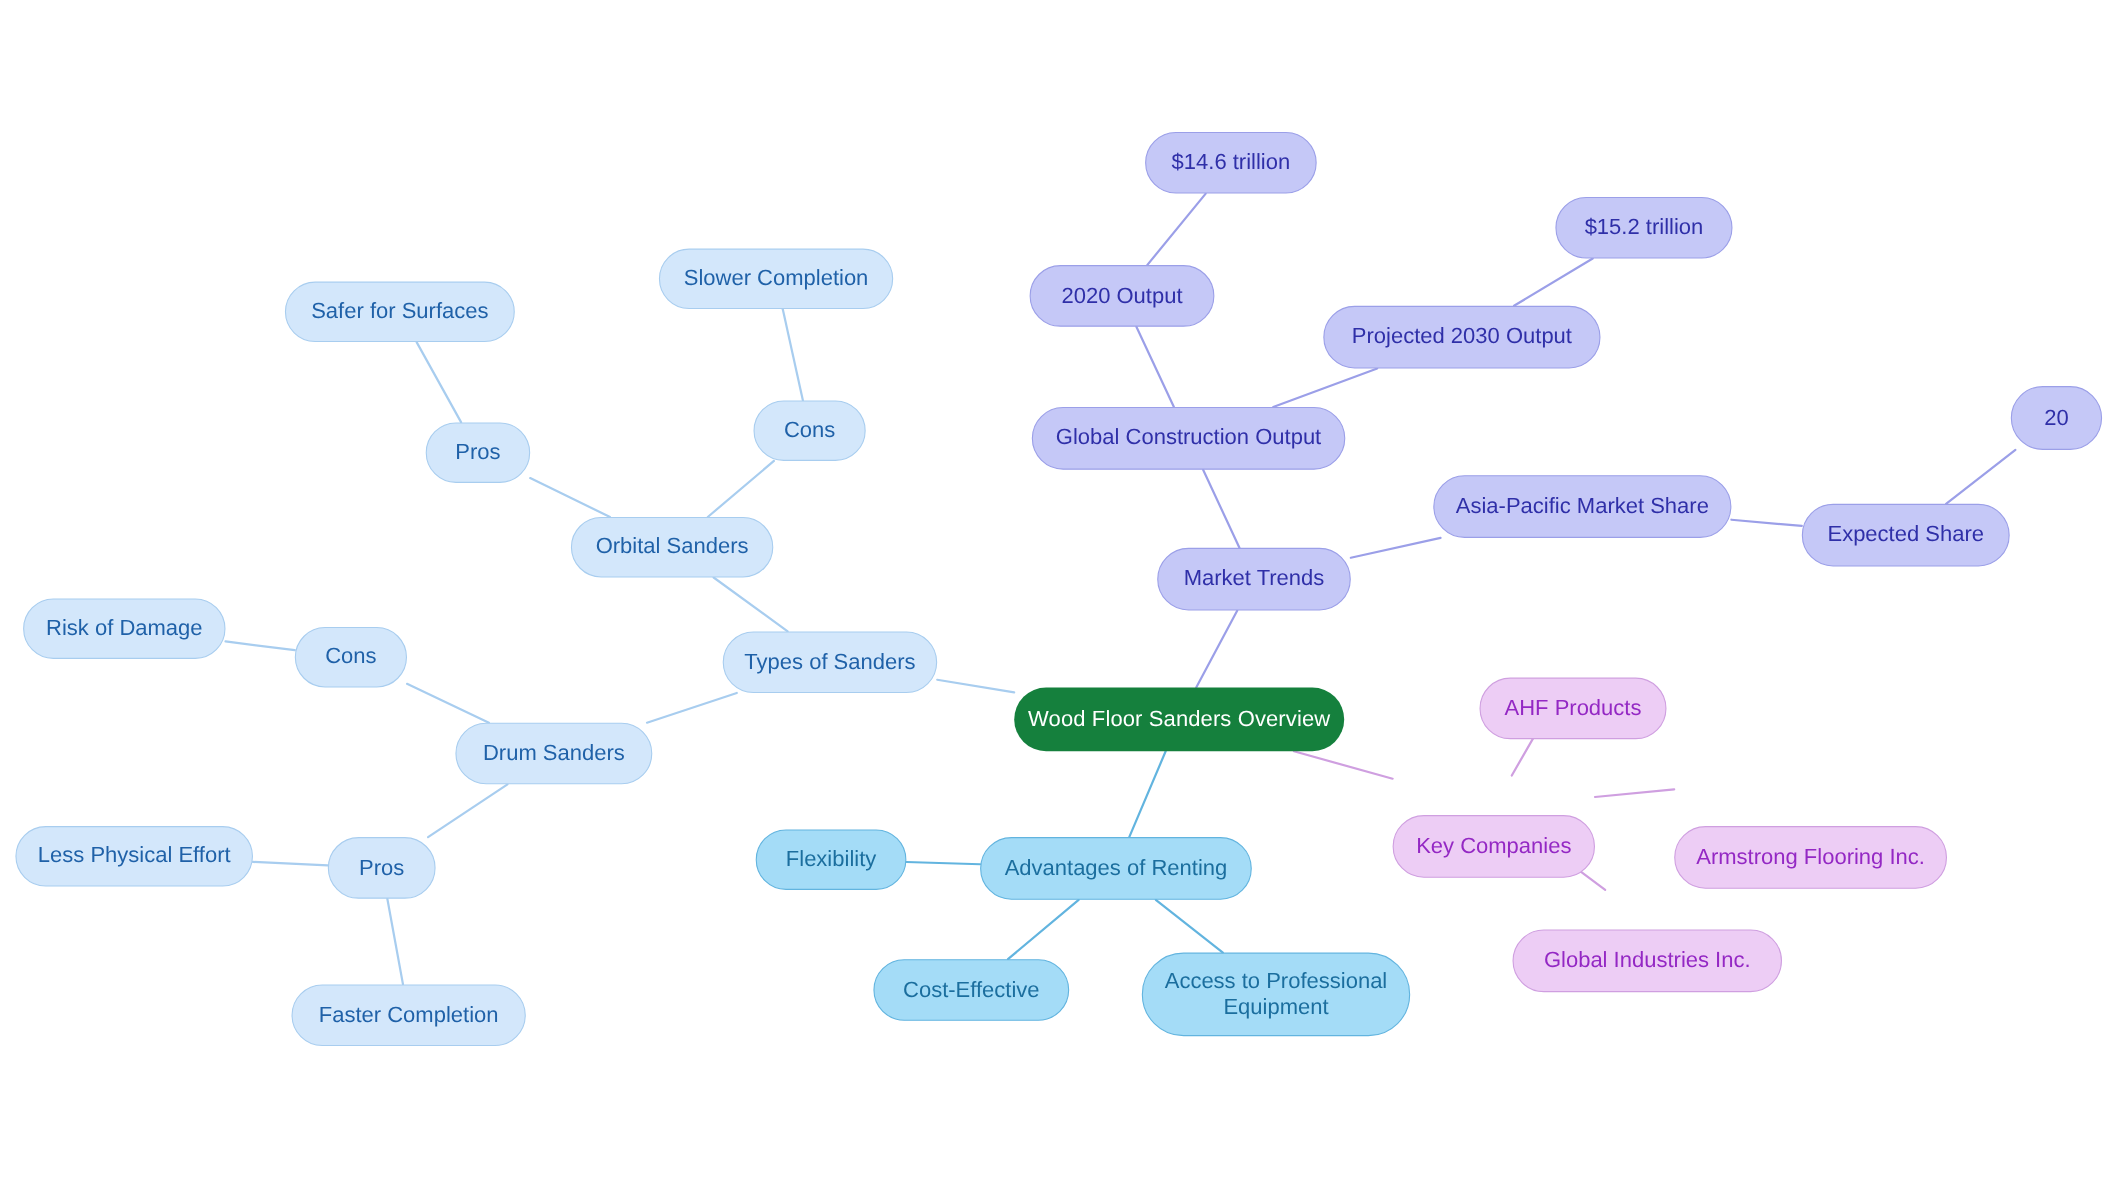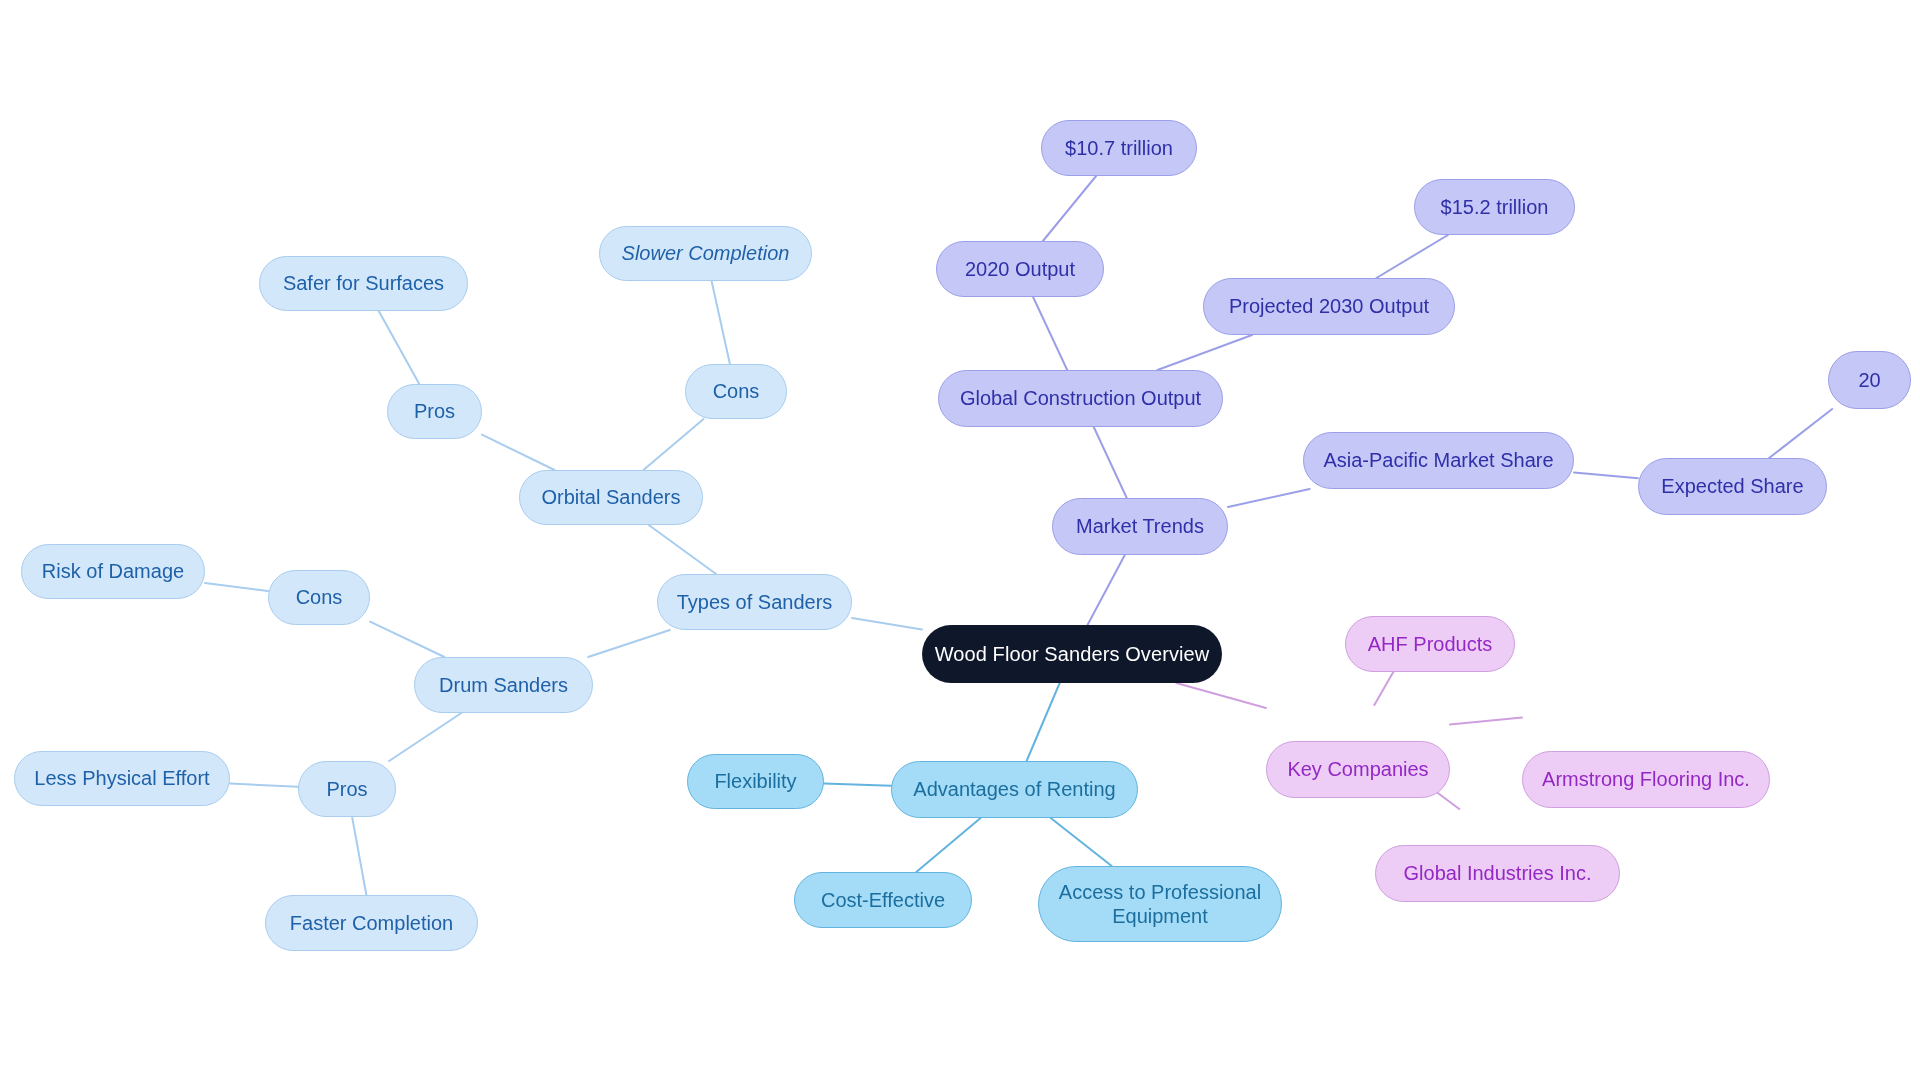--- a/index.html
+++ b/index.html
@@ -33,21 +33,21 @@
     border-radius: 999px;
     border-style: solid;
     border-width: 1.5px;
     line-height: 1.22;
     padding: 0 6px;
     white-space: pre-line;
   }
   .node-root {
     border-radius: 34px;
     border-width: 0;
-    background: #0f172a;
+    background: #15803d;
     color: #ffffff;
     font-size: 20px;
     letter-spacing: 0.1px;
   }
   .node-blue-light {
     background: #d3e7fb;
     border-color: #a8cdef;
     color: #1f61a8;
     font-size: 20px;
   }
@@ -106,36 +106,36 @@
       <line x1="1450.00" y1="724.56" x2="1522.00" y2="717.56" stroke="#cf9fe0" stroke-width="2" stroke-linecap="round"></line>
       <line x1="1396.23" y1="762.00" x2="1459.27" y2="809.00" stroke="#cf9fe0" stroke-width="2" stroke-linecap="round"></line>
     </svg>
   <div id="node-layer">
       <div class="node node-root" style="left: 922px; top: 625px; width: 300px; height: 58px;"><span>Wood Floor Sanders Overview</span></div>
       <div class="node node-blue-light" style="left: 657px; top: 574px; width: 195px; height: 56px;"><span>Types of Sanders</span></div>
       <div class="node node-blue-light" style="left: 519px; top: 470px; width: 184px; height: 55px;"><span>Orbital Sanders</span></div>
       <div class="node node-blue-light" style="left: 387px; top: 384px; width: 95px; height: 55px;"><span>Pros</span></div>
       <div class="node node-blue-light" style="left: 259px; top: 256px; width: 209px; height: 55px;"><span>Safer for Surfaces</span></div>
       <div class="node node-blue-light" style="left: 685px; top: 364px; width: 102px; height: 55px;"><span>Cons</span></div>
-      <div class="node node-blue-light" style="left: 599px; top: 226px; width: 213px; height: 55px; font-style: italic;"><span>Slower Completion</span></div>
+      <div class="node node-blue-light" style="left: 599px; top: 226px; width: 213px; height: 55px;"><span>Slower Completion</span></div>
       <div class="node node-blue-light" style="left: 414px; top: 657px; width: 179px; height: 56px;"><span>Drum Sanders</span></div>
       <div class="node node-blue-light" style="left: 268px; top: 570px; width: 102px; height: 55px;"><span>Cons</span></div>
       <div class="node node-blue-light" style="left: 21px; top: 544px; width: 184px; height: 55px;"><span>Risk of Damage</span></div>
       <div class="node node-blue-light" style="left: 298px; top: 761px; width: 98px; height: 56px;"><span>Pros</span></div>
       <div class="node node-blue-light" style="left: 14px; top: 751px; width: 216px; height: 55px;"><span>Less Physical Effort</span></div>
       <div class="node node-blue-light" style="left: 265px; top: 895px; width: 213px; height: 56px;"><span>Faster Completion</span></div>
       <div class="node node-blue-sky" style="left: 891px; top: 761px; width: 247px; height: 57px;"><span>Advantages of Renting</span></div>
       <div class="node node-blue-sky" style="left: 687px; top: 754px; width: 137px; height: 55px; justify-content: center;"><span>Flexibility</span></div>
       <div class="node node-blue-sky" style="left: 794px; top: 872px; width: 178px; height: 56px;"><span>Cost-Effective</span></div>
       <div class="node node-blue-sky" style="left: 1038px; top: 866px; width: 244px; height: 76px;"><span>Access to Professional
 Equipment</span></div>
       <div class="node node-periwinkle" style="left: 1052px; top: 498px; width: 176px; height: 57px;"><span>Market Trends</span></div>
       <div class="node node-periwinkle" style="left: 938px; top: 370px; width: 285px; height: 57px;"><span>Global Construction Output</span></div>
       <div class="node node-periwinkle" style="left: 936px; top: 241px; width: 168px; height: 56px;"><span>2020 Output</span></div>
-      <div class="node node-periwinkle" style="left: 1041px; top: 120px; width: 156px; height: 56px;"><span>$10.7 trillion</span></div>
+      <div class="node node-periwinkle" style="left: 1041px; top: 120px; width: 156px; height: 56px;"><span>$14.6 trillion</span></div>
       <div class="node node-periwinkle" style="left: 1203px; top: 278px; width: 252px; height: 57px;"><span>Projected 2030 Output</span></div>
       <div class="node node-periwinkle" style="left: 1414px; top: 179px; width: 161px; height: 56px;"><span>$15.2 trillion</span></div>
       <div class="node node-periwinkle" style="left: 1303px; top: 432px; width: 271px; height: 57px;"><span>Asia-Pacific Market Share</span></div>
       <div class="node node-periwinkle" style="left: 1638px; top: 458px; width: 189px; height: 57px;"><span>Expected Share</span></div>
       <div class="node node-periwinkle" style="left: 1828px; top: 351px; width: 83px; height: 58px;"><span>20</span></div>
       <div class="node node-lilac" style="left: 1266px; top: 705px; width: 184px; height: 57px;"><span>Key Companies</span></div>
       <div class="node node-lilac" style="left: 1345px; top: 580px; width: 170px; height: 56px;"><span>AHF Products</span></div>
       <div class="node node-lilac" style="left: 1522px; top: 715px; width: 248px; height: 57px;"><span>Armstrong Flooring Inc.</span></div>
       <div class="node node-lilac" style="left: 1375px; top: 809px; width: 245px; height: 57px;"><span>Global Industries Inc.</span></div>
     </div>

